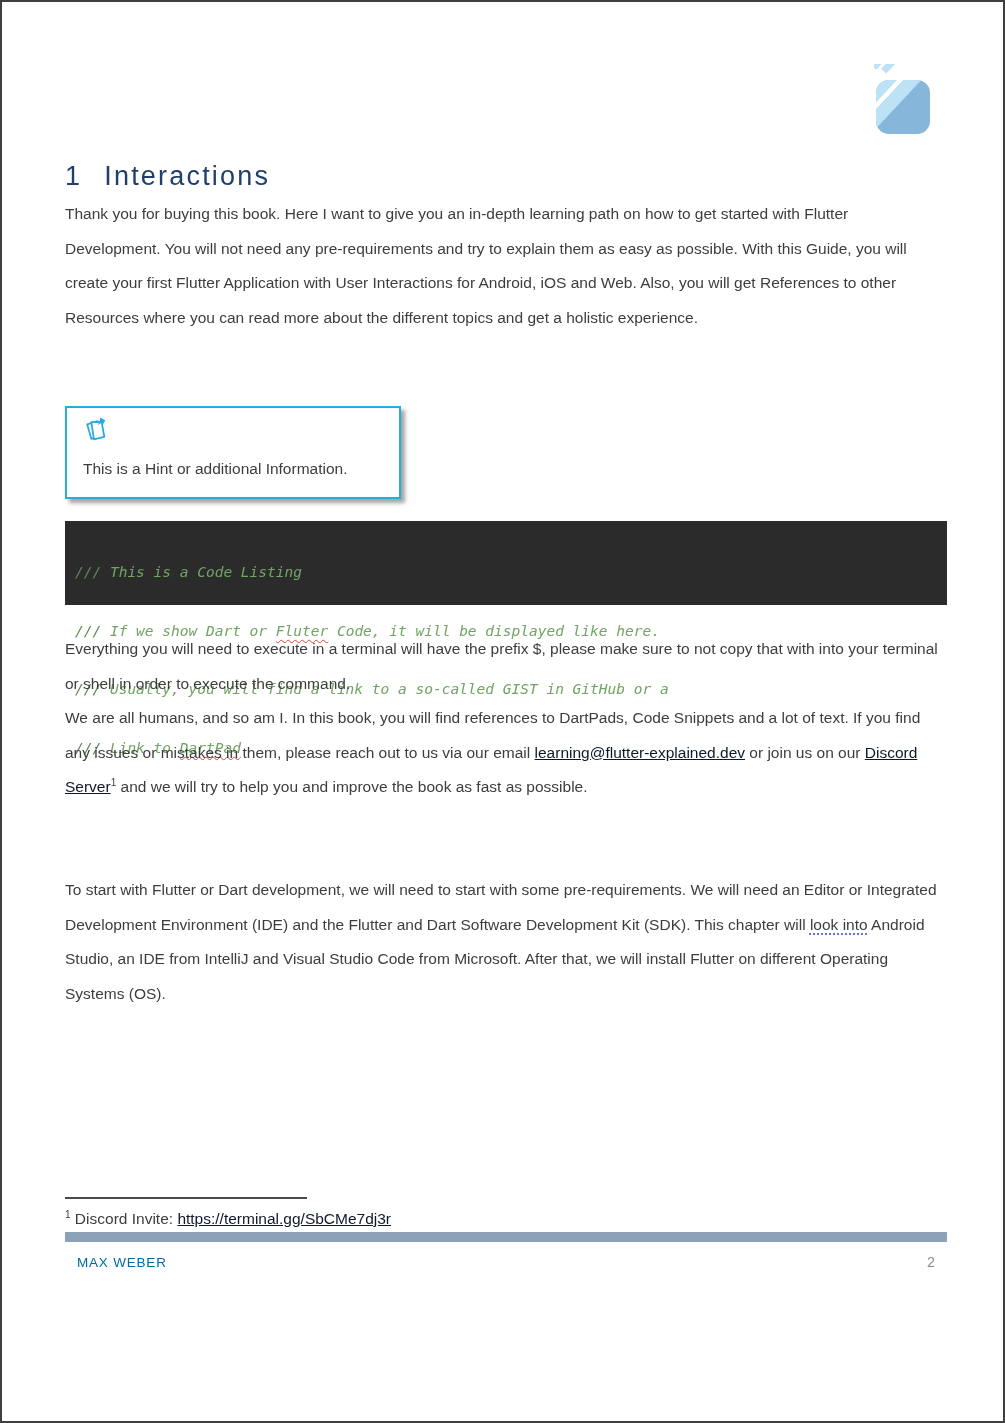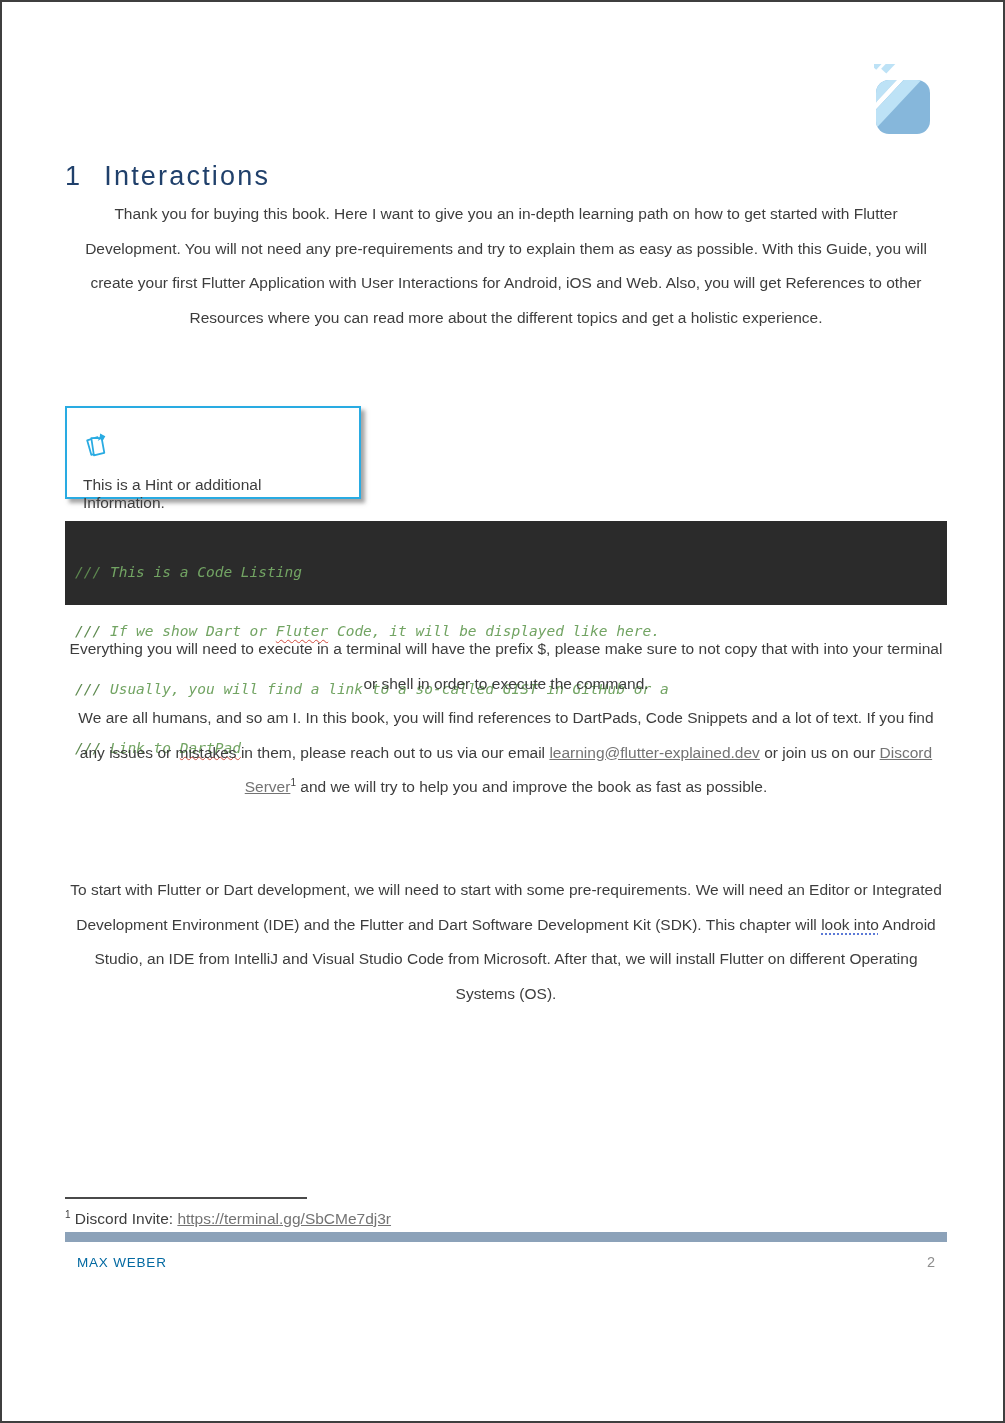--- a/index.html
+++ b/index.html
@@ -24,41 +24,41 @@
     font-weight:400;
     letter-spacing:2.2px;
     font-family:"Liberation Sans",sans-serif;
   }
   .h1{top:159px;}
   .h2{top:842px;}
   .hnum{margin-right:22px;}
   
   .bodytext{
     left:63px;width:882px;
-    font-size:15.5px;line-height:34.5px;color:#3d3d3d;text-align:center;
+    font-size:15.5px;line-height:34.5px;color:#3d3d3d;
   }
   .bodytext p{margin:0;}
   .intro{top:195px;}
   .postcode{top:630px;}
   .p5{top:871px;}
-  a.doclink{color:#737373;text-decoration:underline;cursor:pointer;}
+  a.doclink{color:#0f172a;text-decoration:underline;cursor:pointer;}
   sup{font-size:10px;line-height:0;}
   .grammar-dotted{
     text-decoration:underline dotted #5b79d6;
     text-decoration-thickness:2px;
     text-underline-offset:4px;
   }
   
   .hintbox{
-    left:63px;top:404px;width:296px;height:93px;
+    left:63px;top:404px;width:336px;height:93px;
     box-sizing:border-box;
     background:#fff;
     border:2px solid #29abe2;
     box-shadow:4px 4px 4px rgba(90,90,90,0.55);
-    padding:24px 16px;
+    padding:8px 16px;
   }
   .hintbox .hint-text{
     margin-top:13px;
     font-size:15.5px;color:#3d3d3d;
   }
   
   .codeblock{
     left:63px;top:519px;width:882px;height:84px;
     box-sizing:border-box;
     background:#2b2b2b;

